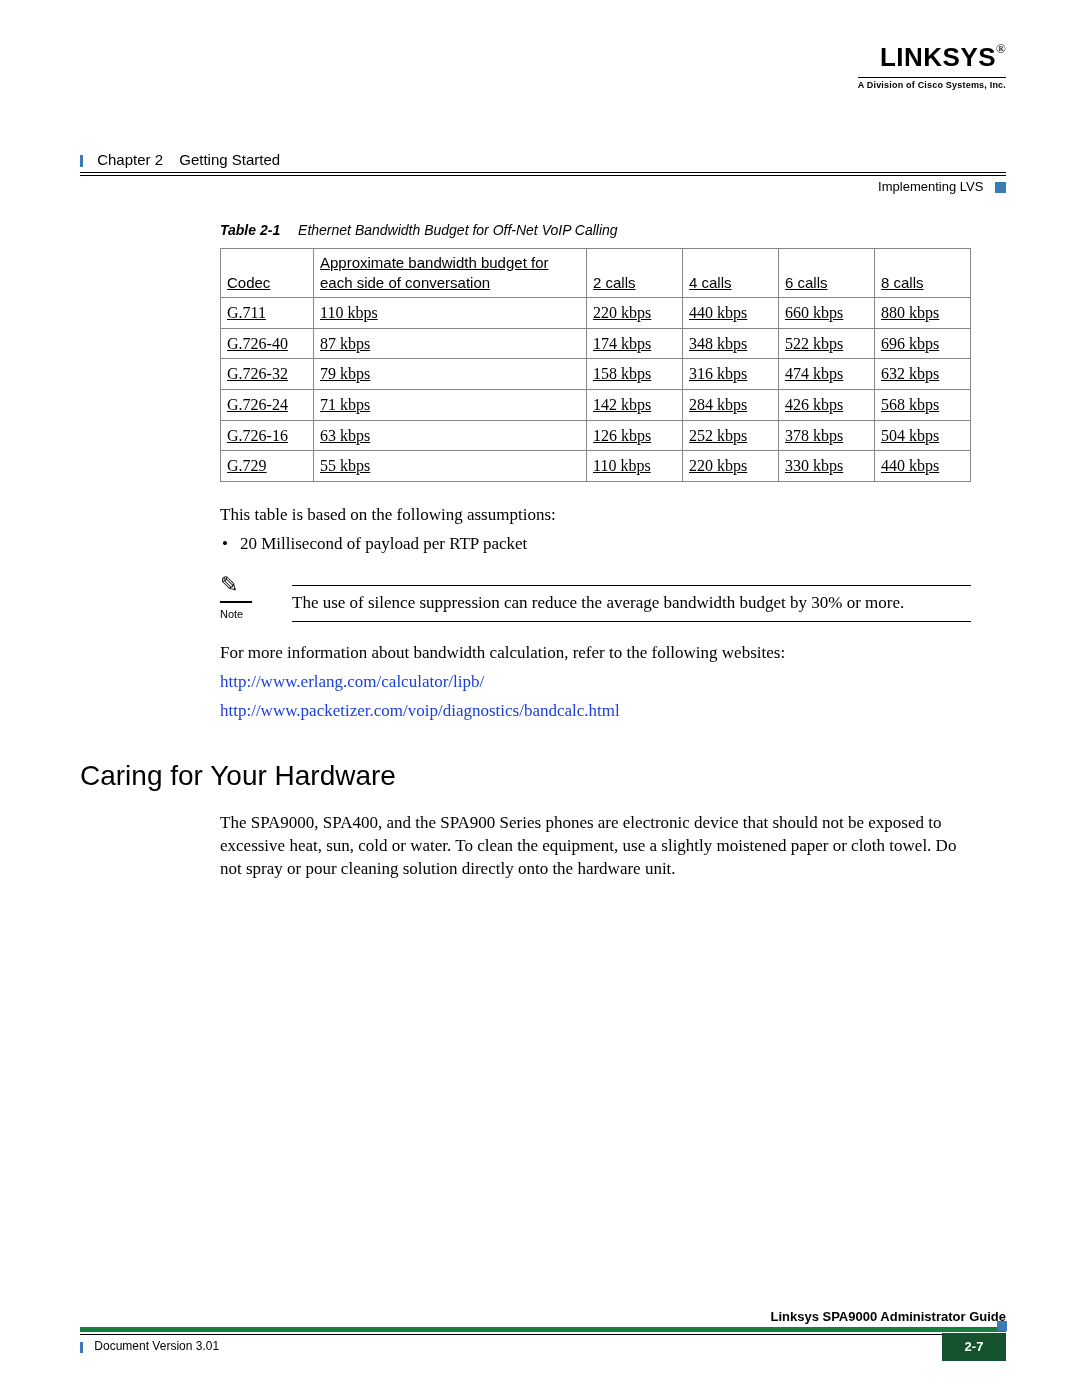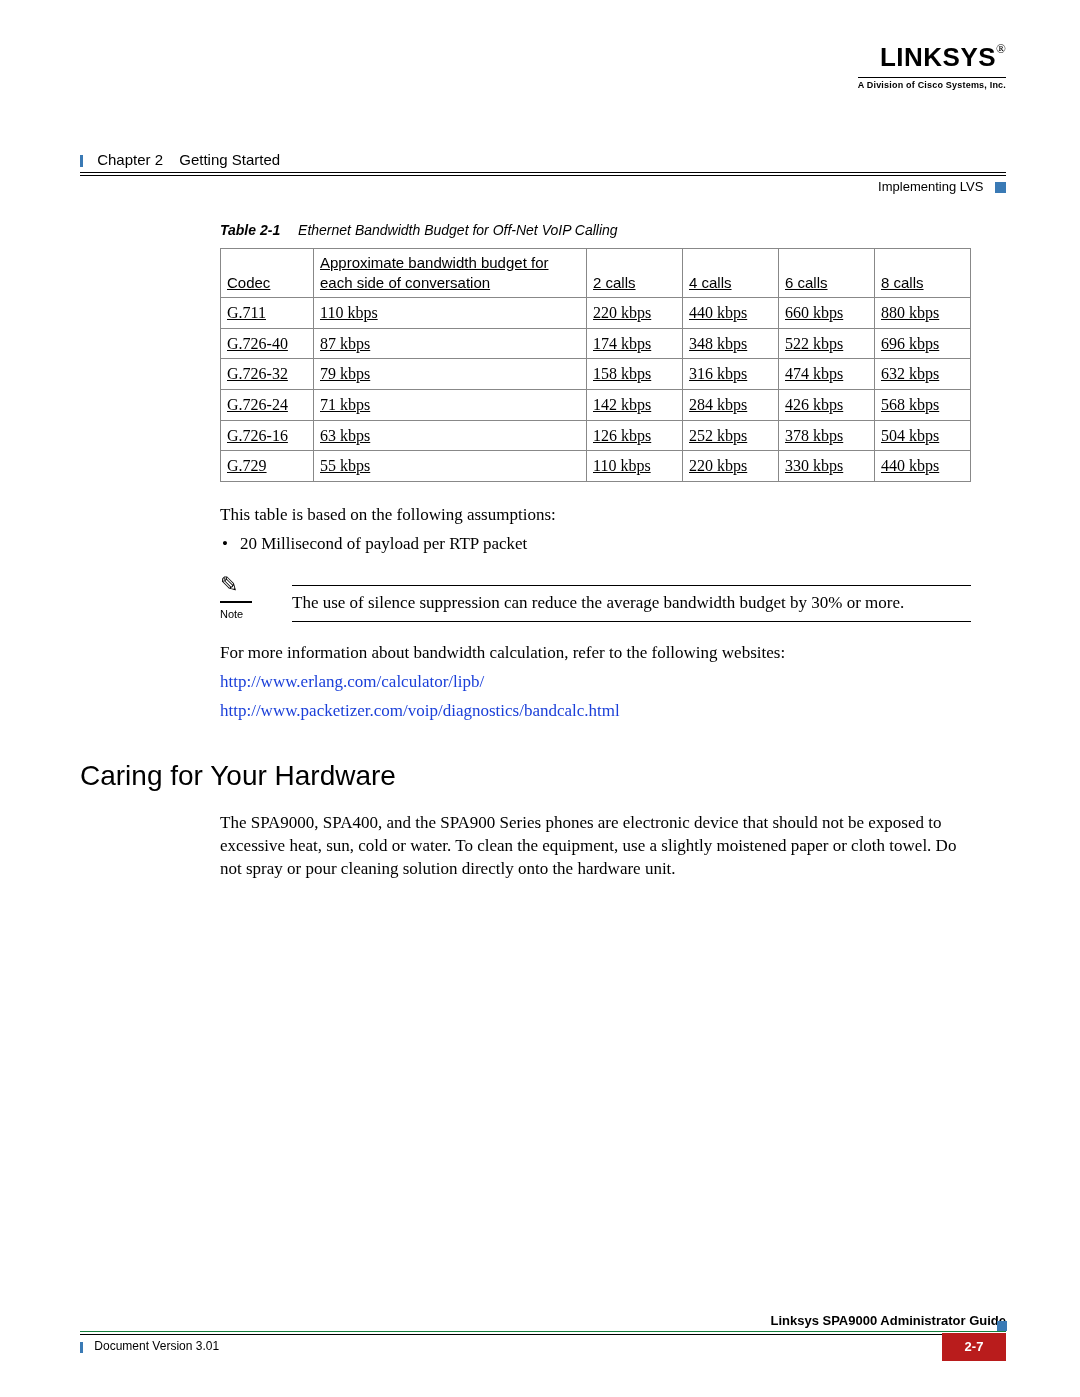--- a/index.html
+++ b/index.html
@@ -174,21 +174,21 @@
     font-size: 28px;
     margin: 34px 0 12px -140px;
   }
   .footer {
     position: absolute;
     left: 80px;
     right: 50px;
     bottom: 36px;
   }
   .footer-line1 {
-    border-bottom: 1px solid #15803d;
+    border-bottom: 5px solid #15803d;
     text-align: right;
     font-family: Arial, Helvetica, sans-serif;
     font-size: 13px;
     font-weight: bold;
     padding-bottom: 2px;
   }
   .footer-line2 {
     display:flex;
     justify-content: space-between;
     align-items: stretch;
@@ -204,21 +204,21 @@
   .footer-line2 .left .bar {
     display:inline-block;
     width:3px;
     height:11px;
     background:#3a7ab5;
     vertical-align:middle;
     margin-right:8px;
   }
   .footer-line2 .right {
     margin-top:-2px;
-    background:#b91c1c;
+    background:#14532d;
     color:#fff;
     width:64px;
     text-align:center;
     font-weight:bold;
     font-size:13px;
     padding:5px 0;
     position:relative;
   }
   .footer-line2 .right .sq {
     position:absolute;

